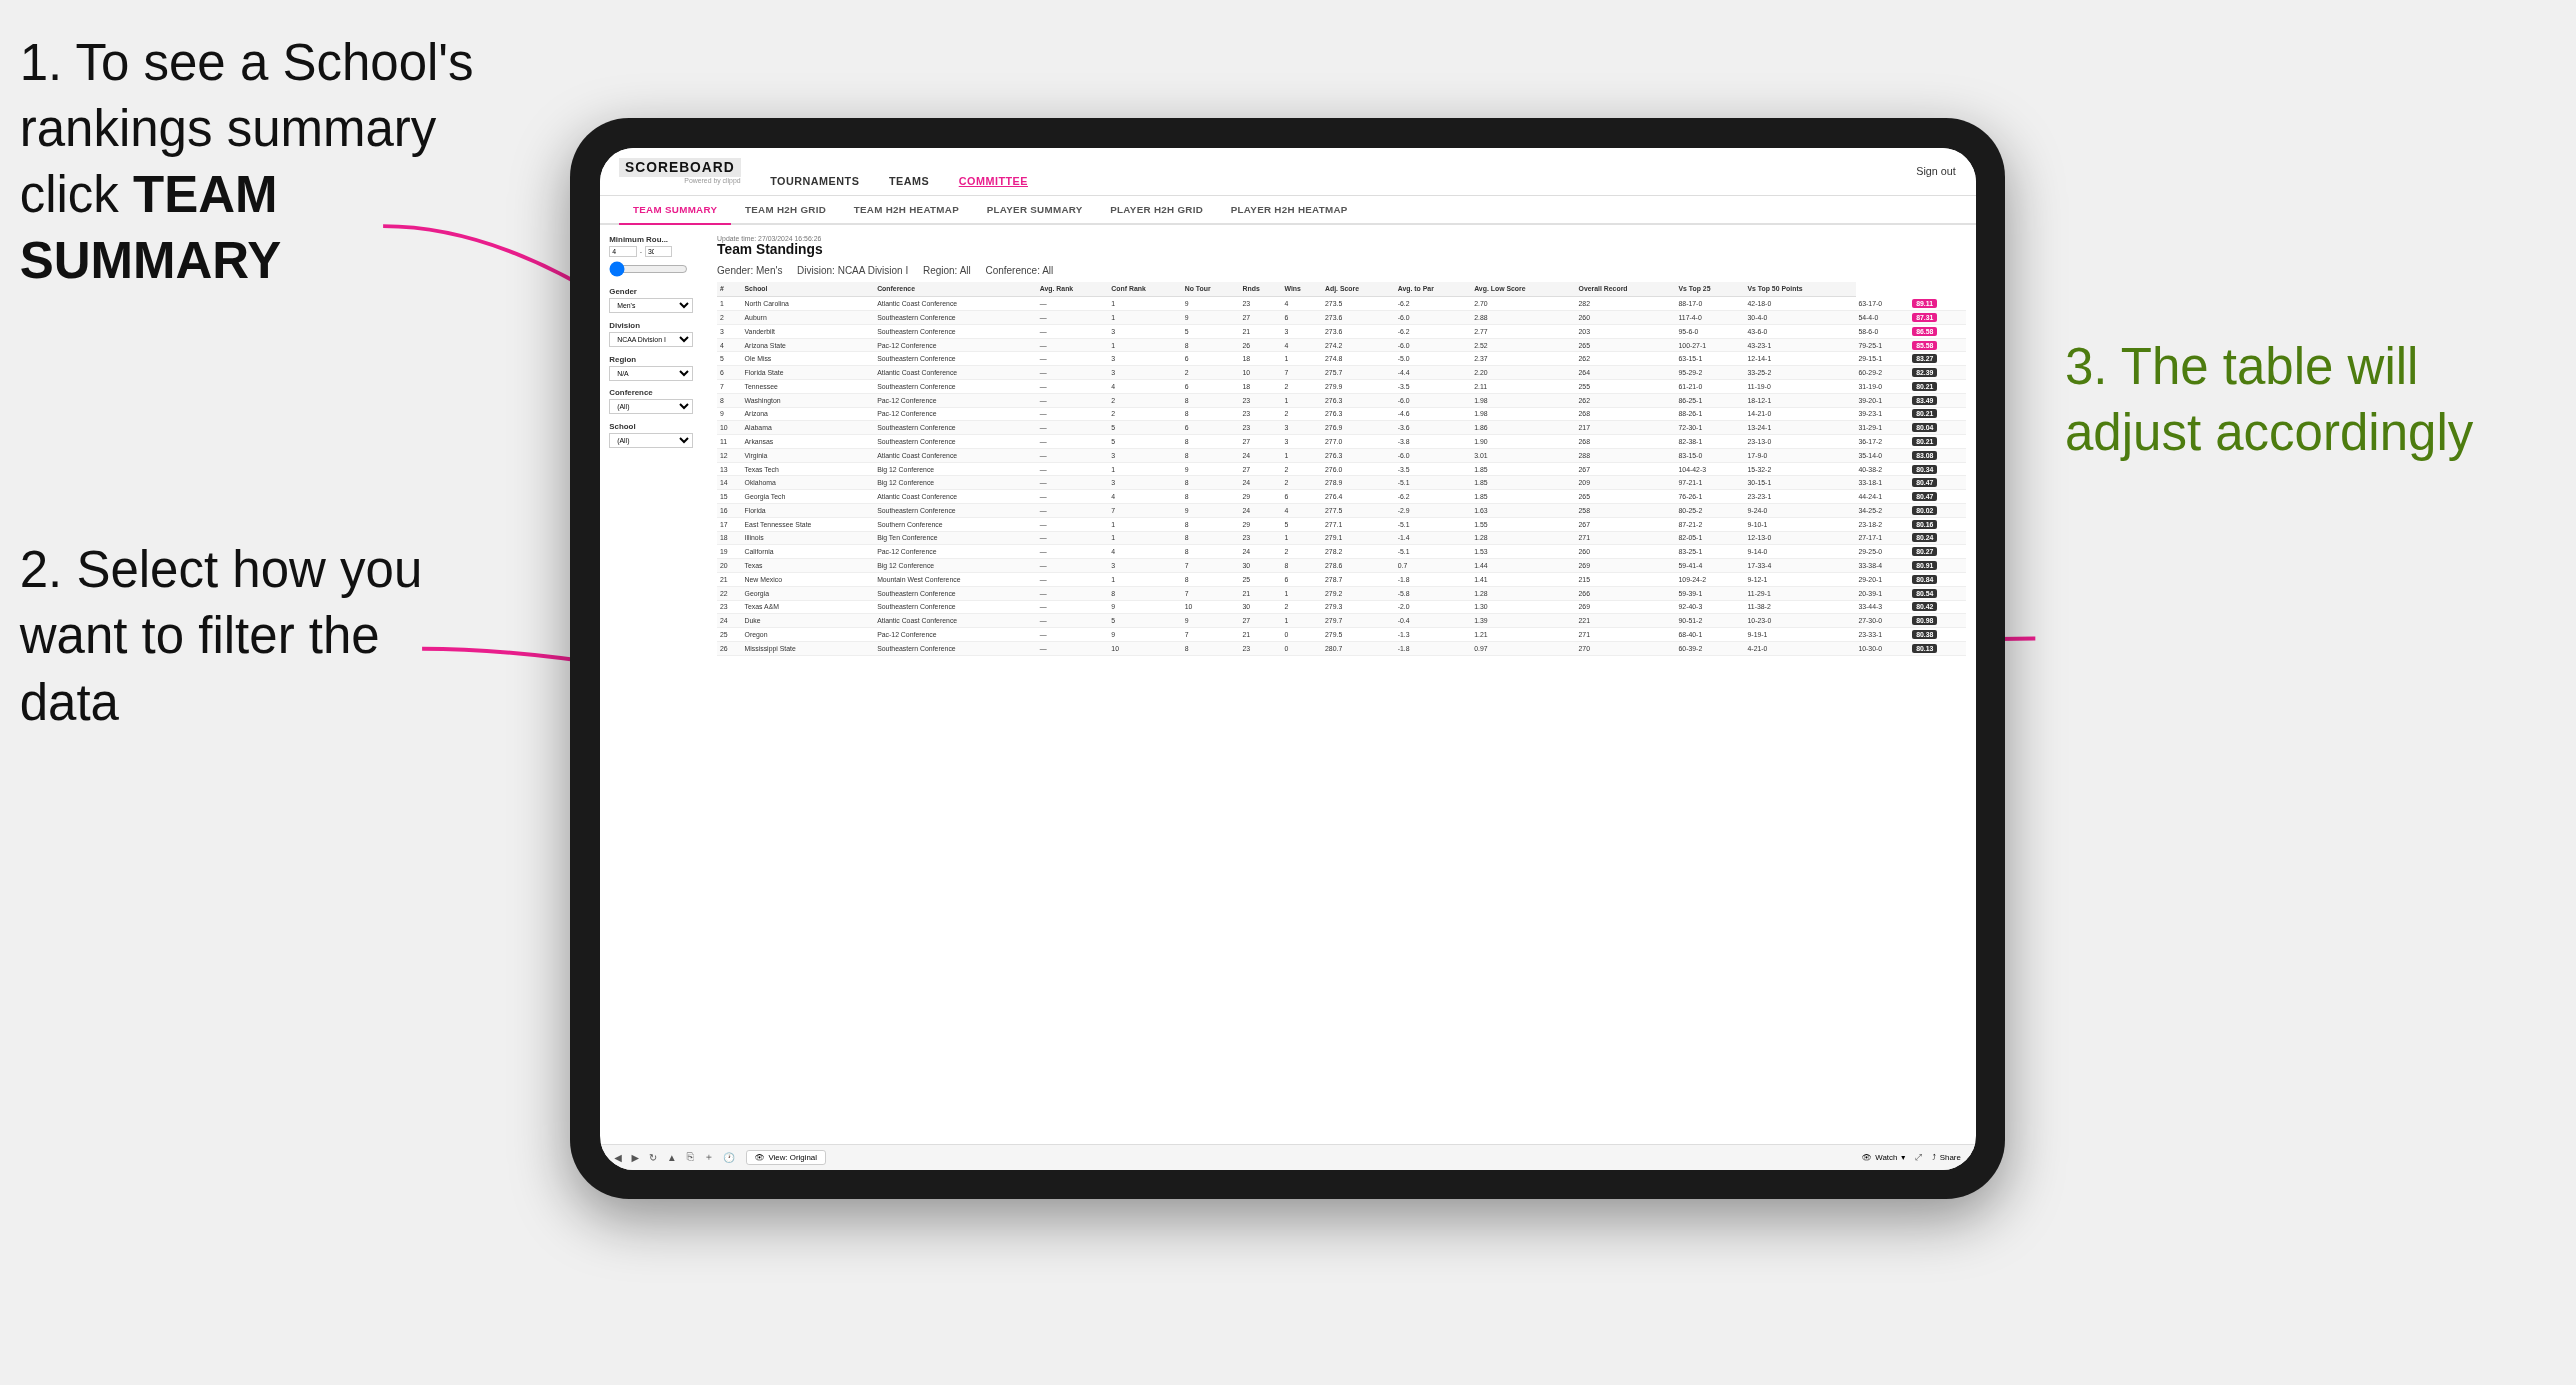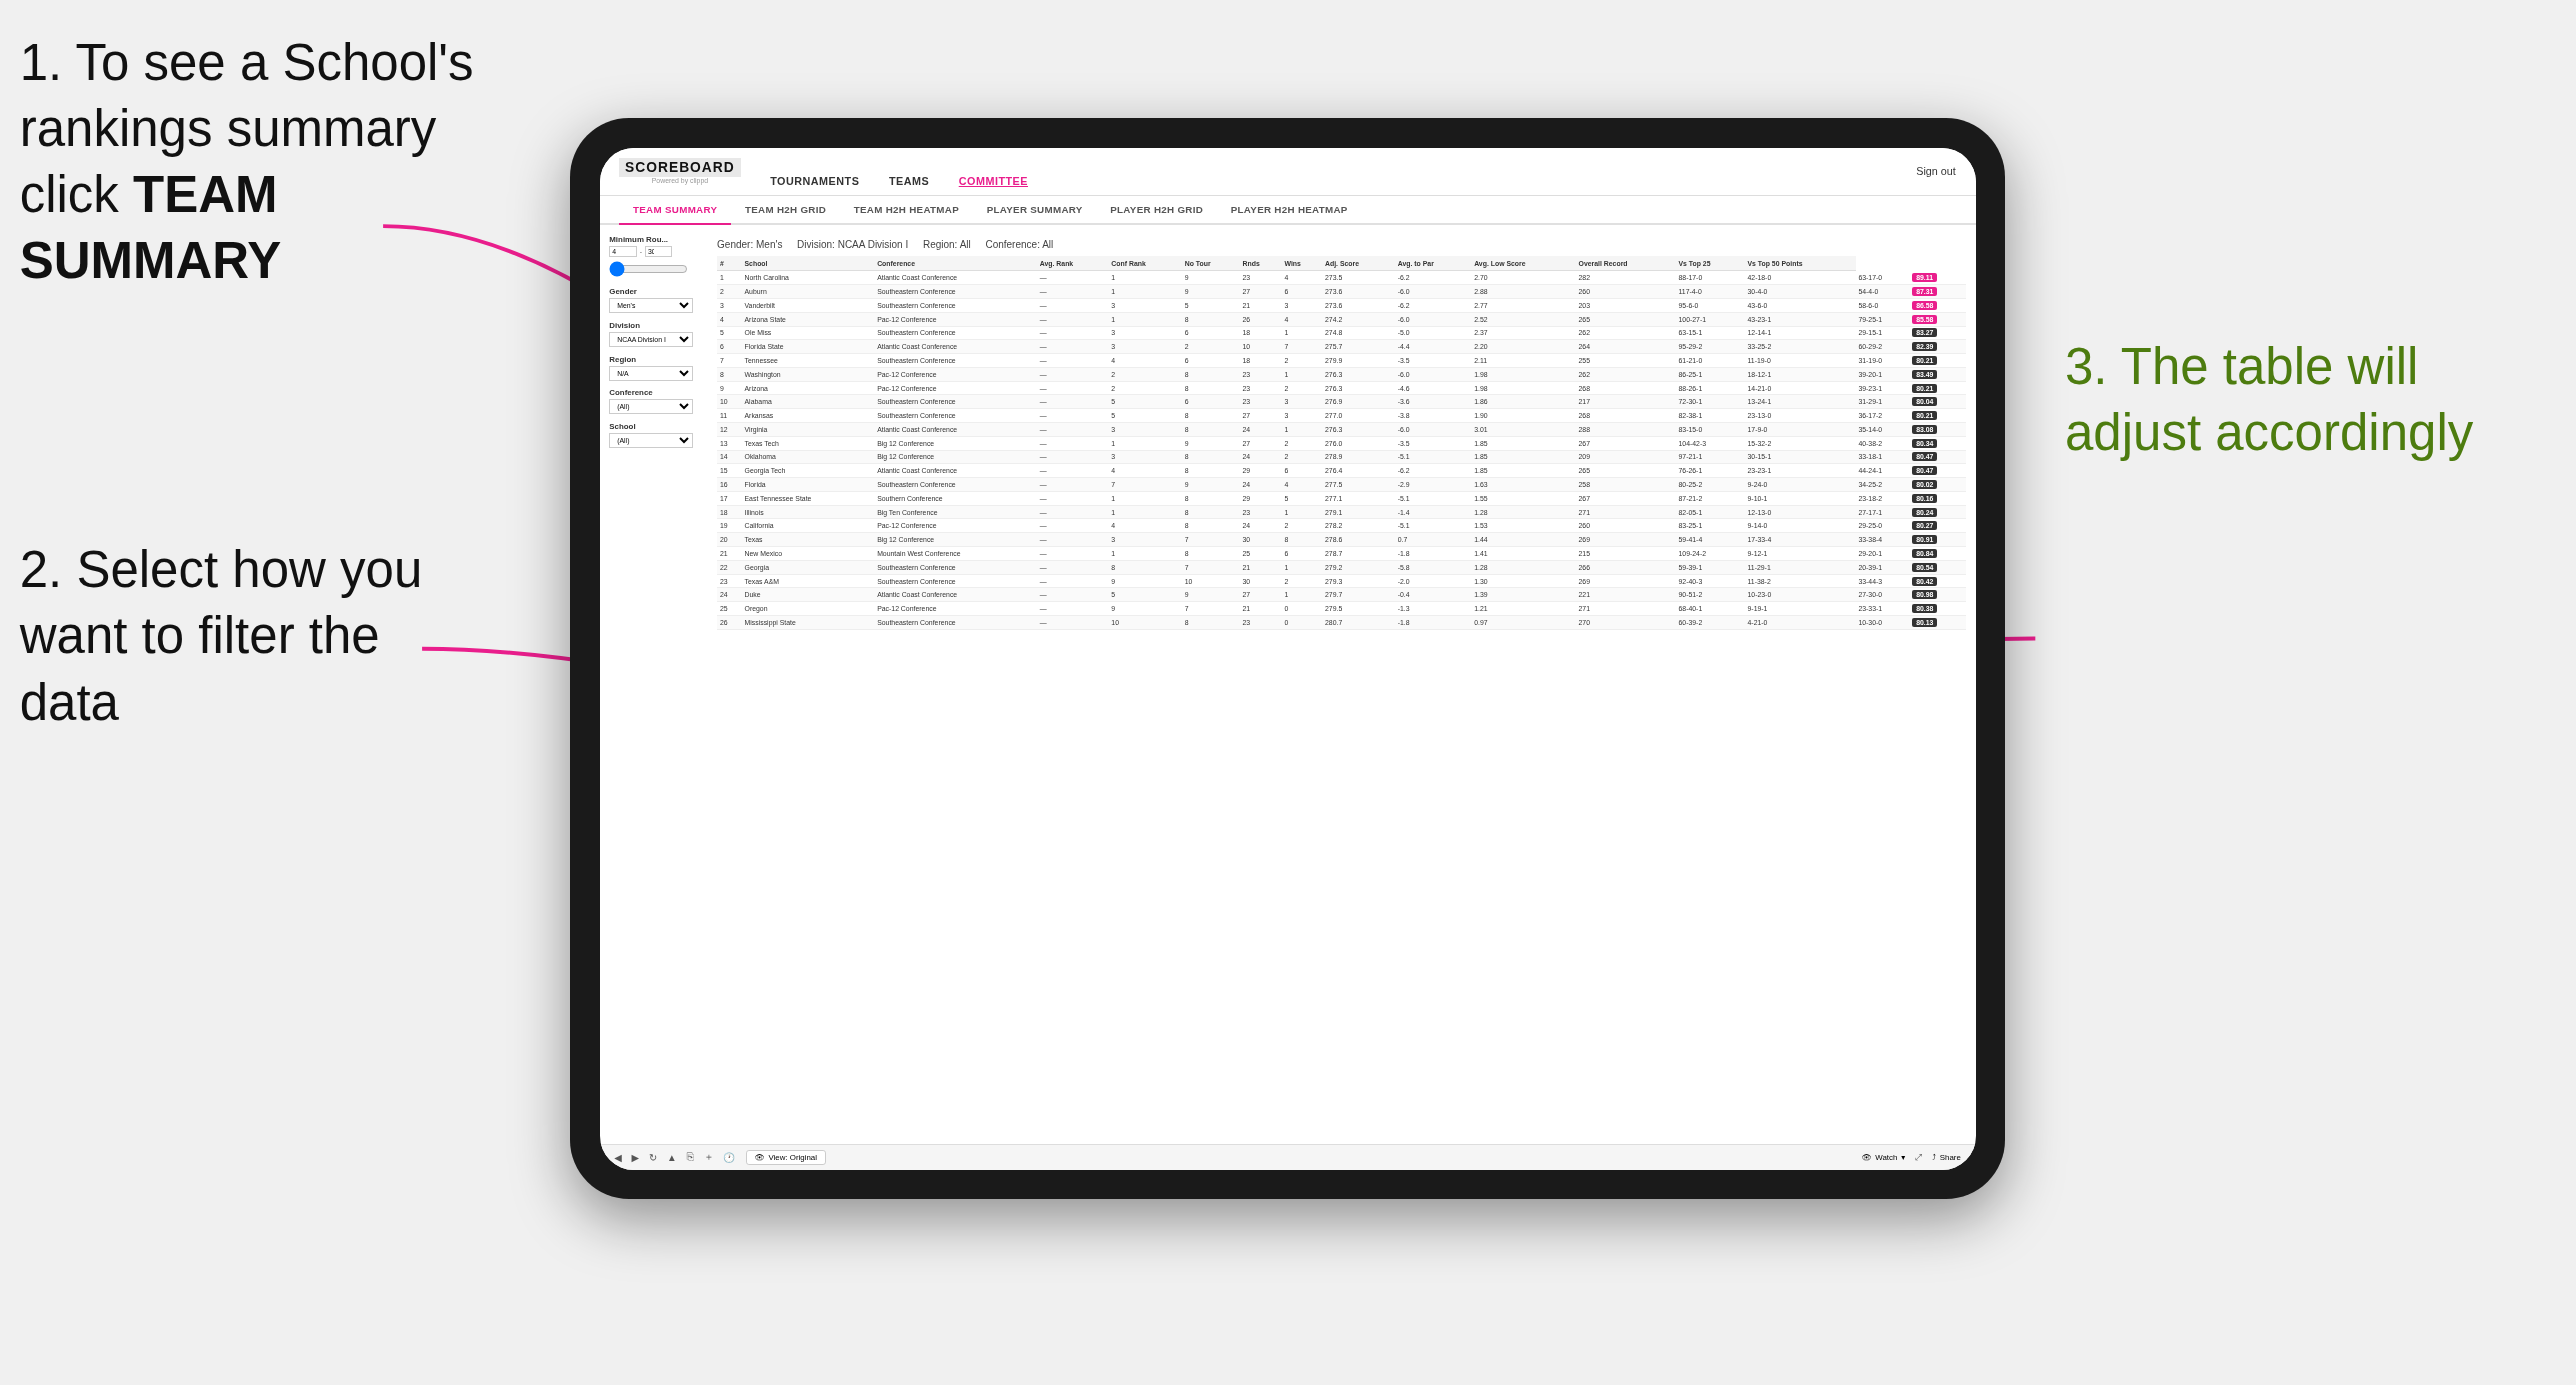--- a/index.html
+++ b/index.html
@@ -73,21 +73,21 @@
       border-bottom: 1px solid #ddd;
       padding: 7.9px 19.7px;
       display: flex;
       align-items: center;
       gap: 29.5px;
       flex-shrink: 0;
     }
     .logo-area {
       display: flex;
       flex-direction: column;
-      align-items: center;
+      align-items: flex-end;
     }
     .logo-text {
       font-size: 13.8px;
       font-weight: 900;
       color: #111;
       letter-spacing: 1px;
       background: #e8e8e8;
       padding: 2px 5.9px;
     }
     .logo-sub {
@@ -419,20 +419,29 @@
         <div class="filter-group">
           <label>School</label>
           <select class="filter-select">
             <option>(All)</option>
           </select>
         </div>
       </div>
 
       <div class="table-area">
         <div class="table-header-area">
+          <div style="display:flex; justify-content:space-between; align-items:flex-start;">
+            <div>
+              <div class="update-time">
+                <span>Update time:</span>
+                <span>27/03/2024 16:56:26</span>
+              </div>
+              <div class="table-title">Team Standings</div>
+            </div>
+          </div>
           <div class="filter-pills">
             <span><span>Gender:</span> <span>Men's</span></span>
             <span><span>Division:</span> <span>NCAA Division I</span></span>
             <span><span>Region:</span> <span>All</span></span>
             <span><span>Conference:</span> <span>All</span></span>
           </div>
         </div>
 
         <table>
           <thead>

